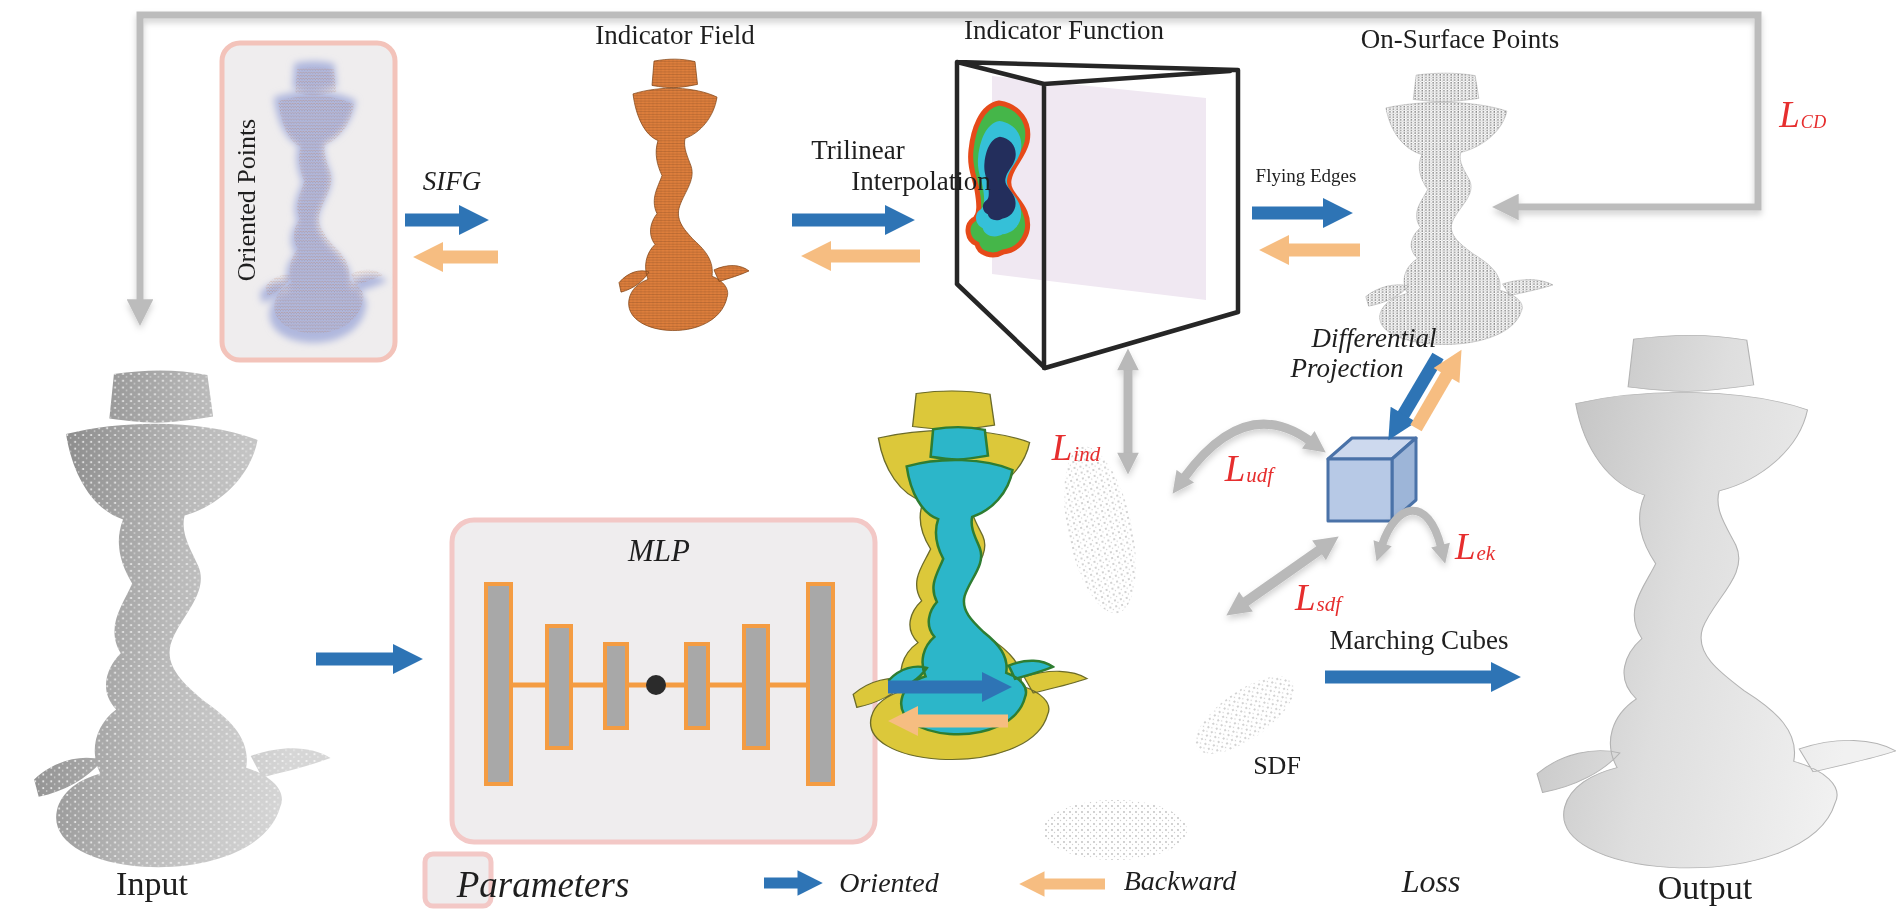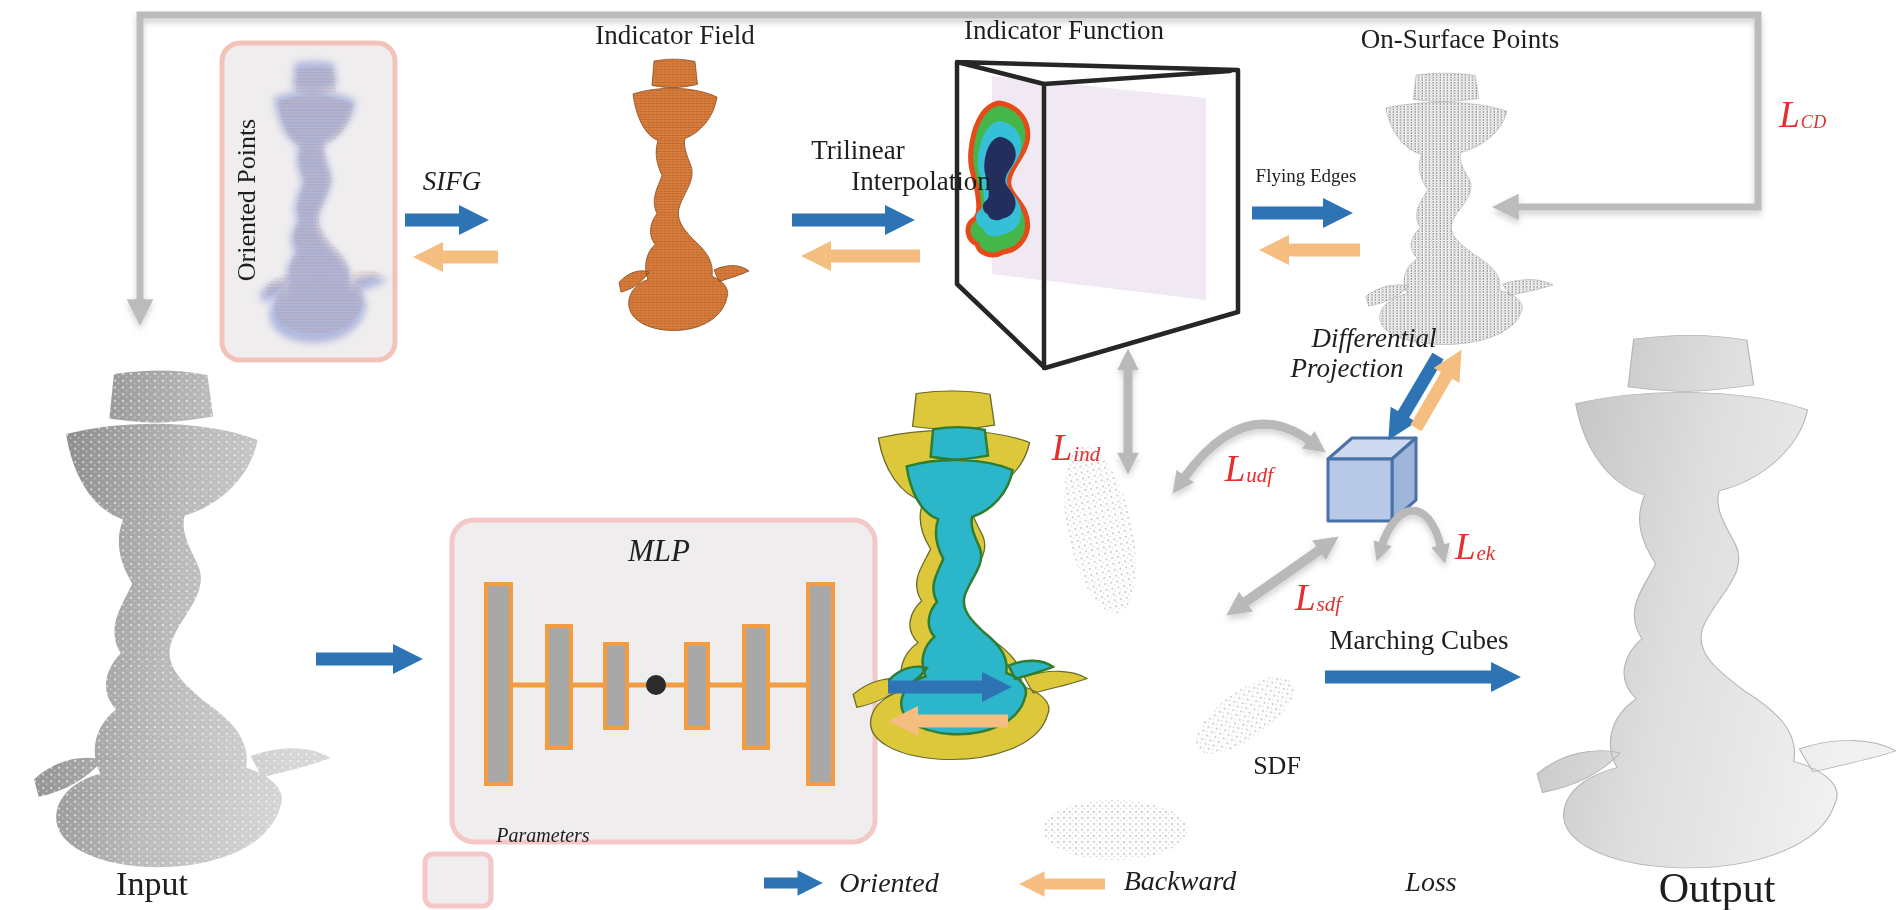--- a/index.html
+++ b/index.html
@@ -206,21 +206,21 @@
 <div class="lbl" style="left:858px;top:151px;font-size:27px;">Trilinear</div>
 <div class="lbl" style="left:873px;top:182px;font-size:27px;margin-left:48px;">Interpolation</div>
 <div class="lbl" style="left:1306px;top:176px;font-size:19px;">Flying Edges</div>
 <div class="lbl it" style="left:1346px;top:339px;font-size:27px;margin-left:28px;">Differential</div>
 <div class="lbl it" style="left:1347px;top:369px;font-size:27px;">Projection</div>
 <div class="lbl" style="left:1419px;top:641px;font-size:27px;">Marching Cubes</div>
 
 <div class="lbl" style="left:659px;top:551px;font-size:31px;font-style:italic;">MLP</div>
 <div class="lbl" style="left:1277px;top:766px;font-size:26px;">SDF</div>
 <div class="lbl" style="left:152px;top:884px;font-size:34px;">Input</div>
-<div class="lbl" style="left:1705px;top:888px;font-size:42px;margin-left:12px;">Output</div>
+<div class="lbl" style="left:1705px;top:888px;font-size:34px;">Output</div>
 
 <div class="lbl loss" style="left:1803px;top:114px;">
   <span class="loss-main">L</span>
       <span class="loss-sub caps">CD</span>
 </div>
 <div class="lbl loss" style="left:1076px;top:447px;">
   <span class="loss-main">L</span>
       <span class="loss-sub">ind</span>
 </div>
 <div class="lbl loss" style="left:1249px;top:468px;">
@@ -229,18 +229,18 @@
 </div>
 <div class="lbl loss" style="left:1475px;top:546px;">
   <span class="loss-main">L</span>
       <span class="loss-sub">ek</span>
 </div>
 <div class="lbl loss" style="left:1318px;top:597px;">
   <span class="loss-main">L</span>
       <span class="loss-sub">sdf</span>
 </div>
 
-<div class="lbl it" style="left:543px;top:835px;font-size:20px;">Parameters</div>
+<div class="lbl it" style="left:543px;top:885px;font-size:37px;">Parameters</div>
 <div class="lbl it" style="left:889px;top:883px;font-size:28px;">Oriented</div>
 <div class="lbl it" style="left:1180px;top:881px;font-size:28px;">Backward</div>
-<div class="lbl it" style="left:1431px;top:882px;font-size:28px;">Loss</div>
+<div class="lbl it" style="left:1431px;top:882px;font-size:32px;">Loss</div>
 
 </div>
 
 </body></html>

